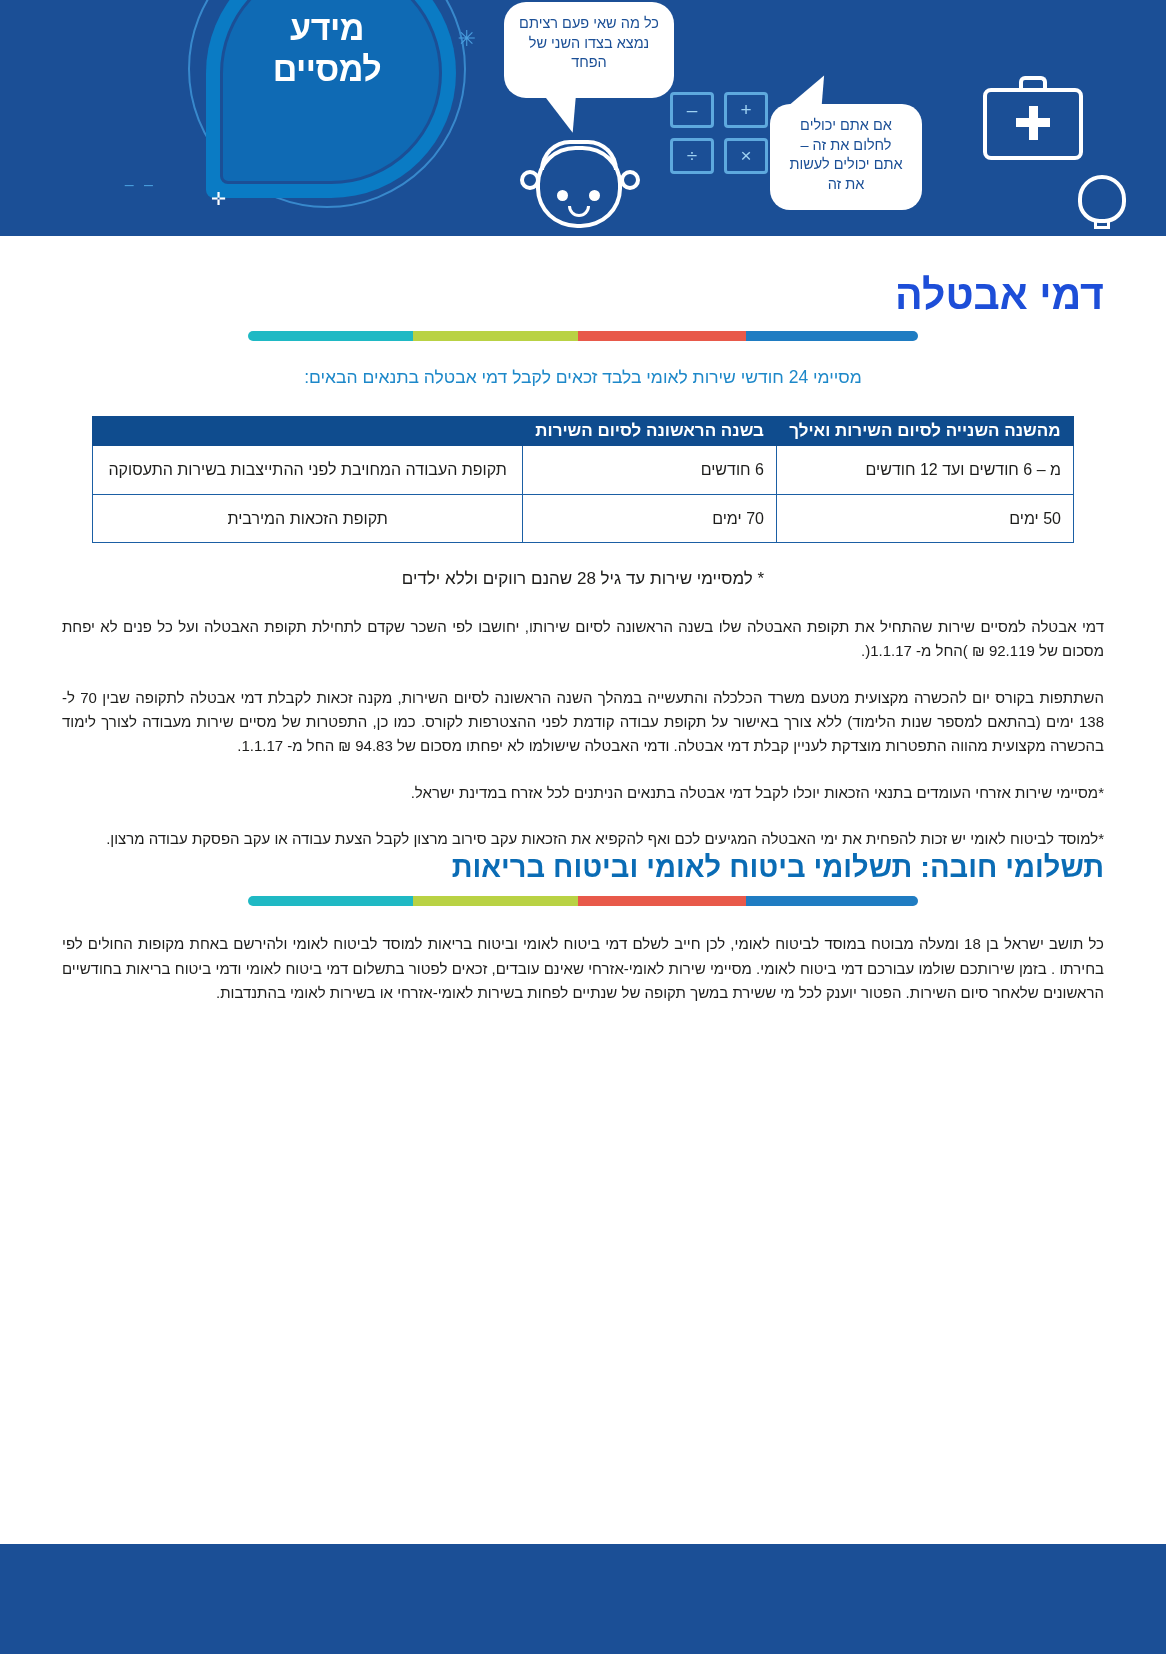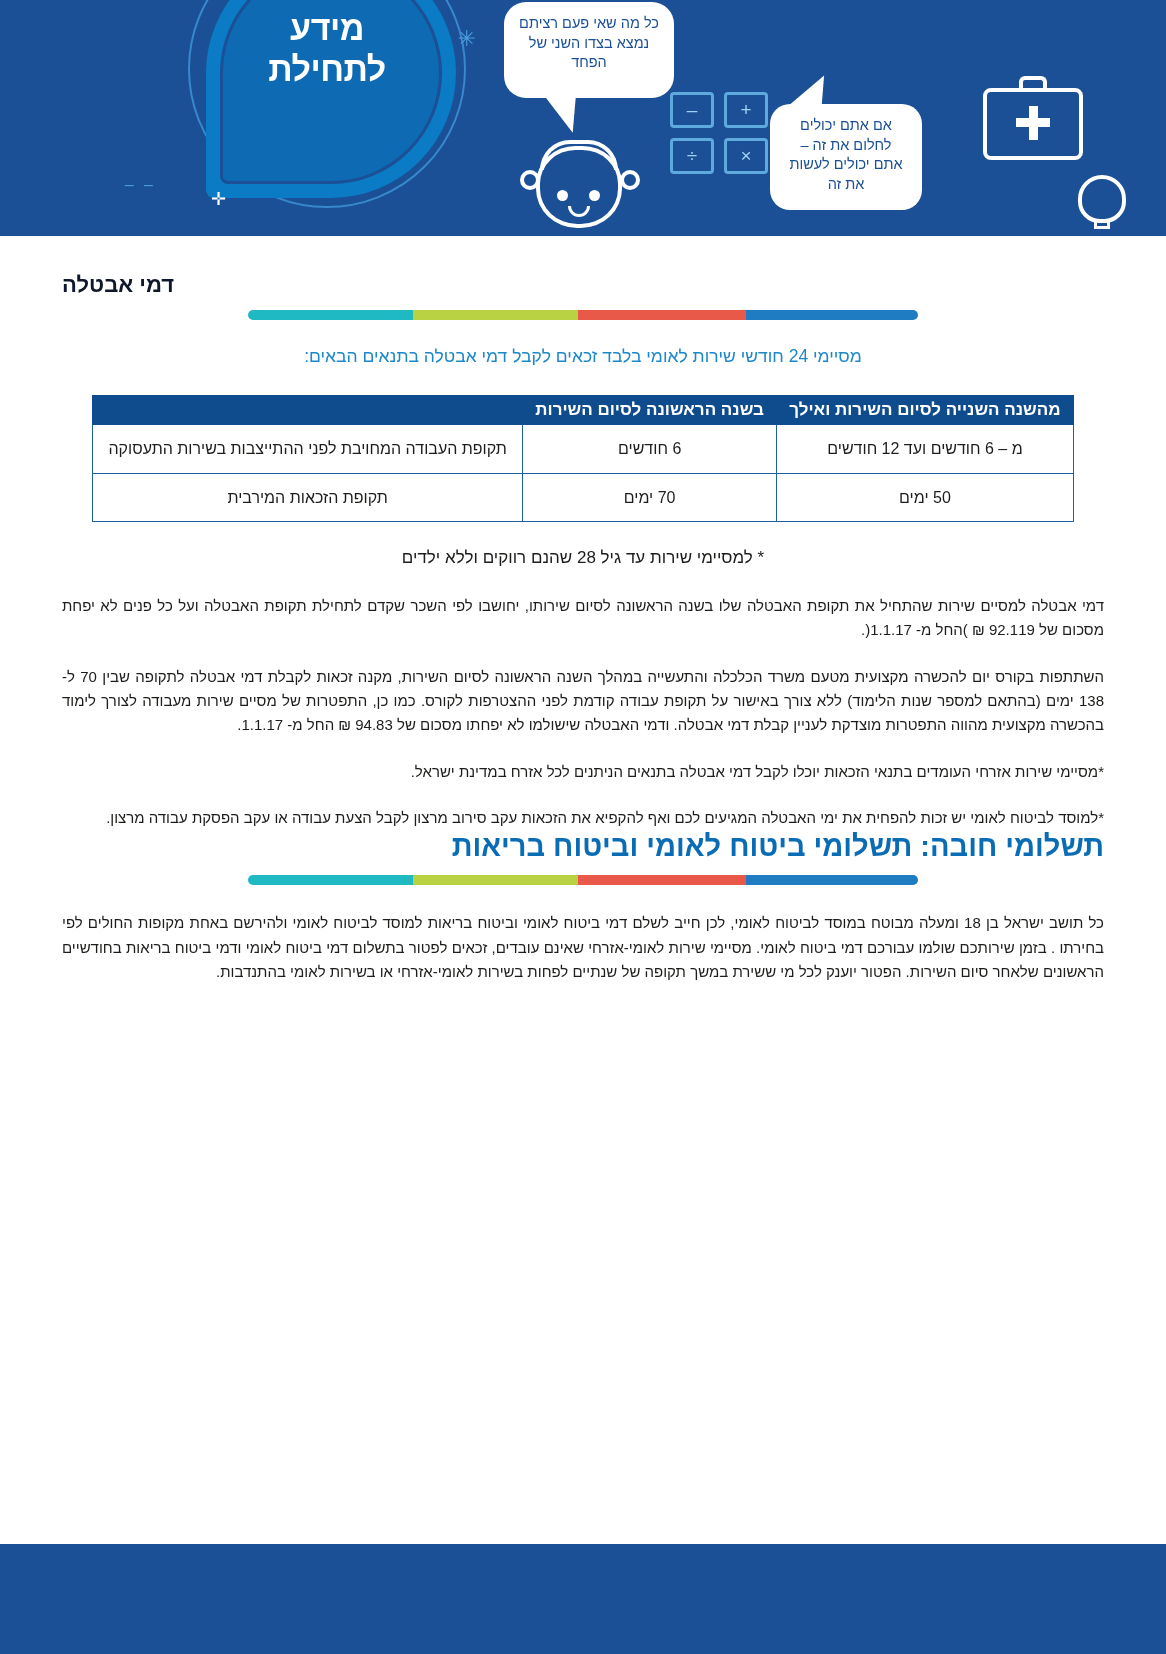--- a/index.html
+++ b/index.html
@@ -217,23 +217,23 @@
   .sp2 { right: 940px; top: 190px; color:#ffffff; font-size:18px; }
   .dashes {
     position: absolute; right: 1010px; top: 176px;
     color: #4a9ede; font-size: 16px; letter-spacing: 3px;
   }
 
   
   .content { padding: 0 62px; }
 
   h1.sect-title {
-    text-align: left;
-    color: #0f172a;
-    font-size: 22px;
+    text-align: right;
+    color: #1d4ed8;
+    font-size: 41px;
     font-weight: bold;
     margin: 36px 0 12px;
   }
   h2.sect-title2 {
     text-align: right;
     color: #0a6cb5;
     font-size: 29px;
     font-weight: bold;
     margin: 0 0 12px;
   }
@@ -266,21 +266,21 @@
     color: #ffffff;
     font-size: 17px;
     font-weight: bold;
     padding: 4px 10px;
     border: 1px solid #0f4c8e;
   }
   table.conditions th.blank { background: #0f4c8e; }
   table.conditions td {
     border: 1px solid #1b5fa4;
     padding: 13px 12px;
-    text-align: center;
+    text-align: right;
     color: #1d1d1b;
     line-height: 1.35;
   }
   table.conditions td.rowhdr { text-align: center; }
 
   .footnote {
     text-align: center;
     font-size: 17px;
     margin: 26px 0 0;
   }
@@ -313,21 +313,21 @@
 <body>
 
 <div class="header">
   <div class="hdr-blue-circle"></div>
 
   <div class="hdr-ring"></div>
   <div class="hdr-bubble-big"></div>
   <div class="hdr-bubble-big-inner"></div>
   <div class="hdr-title">
     <div>מידע</div>
-    <div>לתחילת</div>
+    <div>למסיים</div>
   </div>
 
   <div class="medkit"></div>
   <div class="medkit-handle"></div>
   <div class="medkit-cross-v"></div>
   <div class="medkit-cross-h"></div>
 
   <div class="bulb"></div>
   <div class="bulb-base"></div>
 

